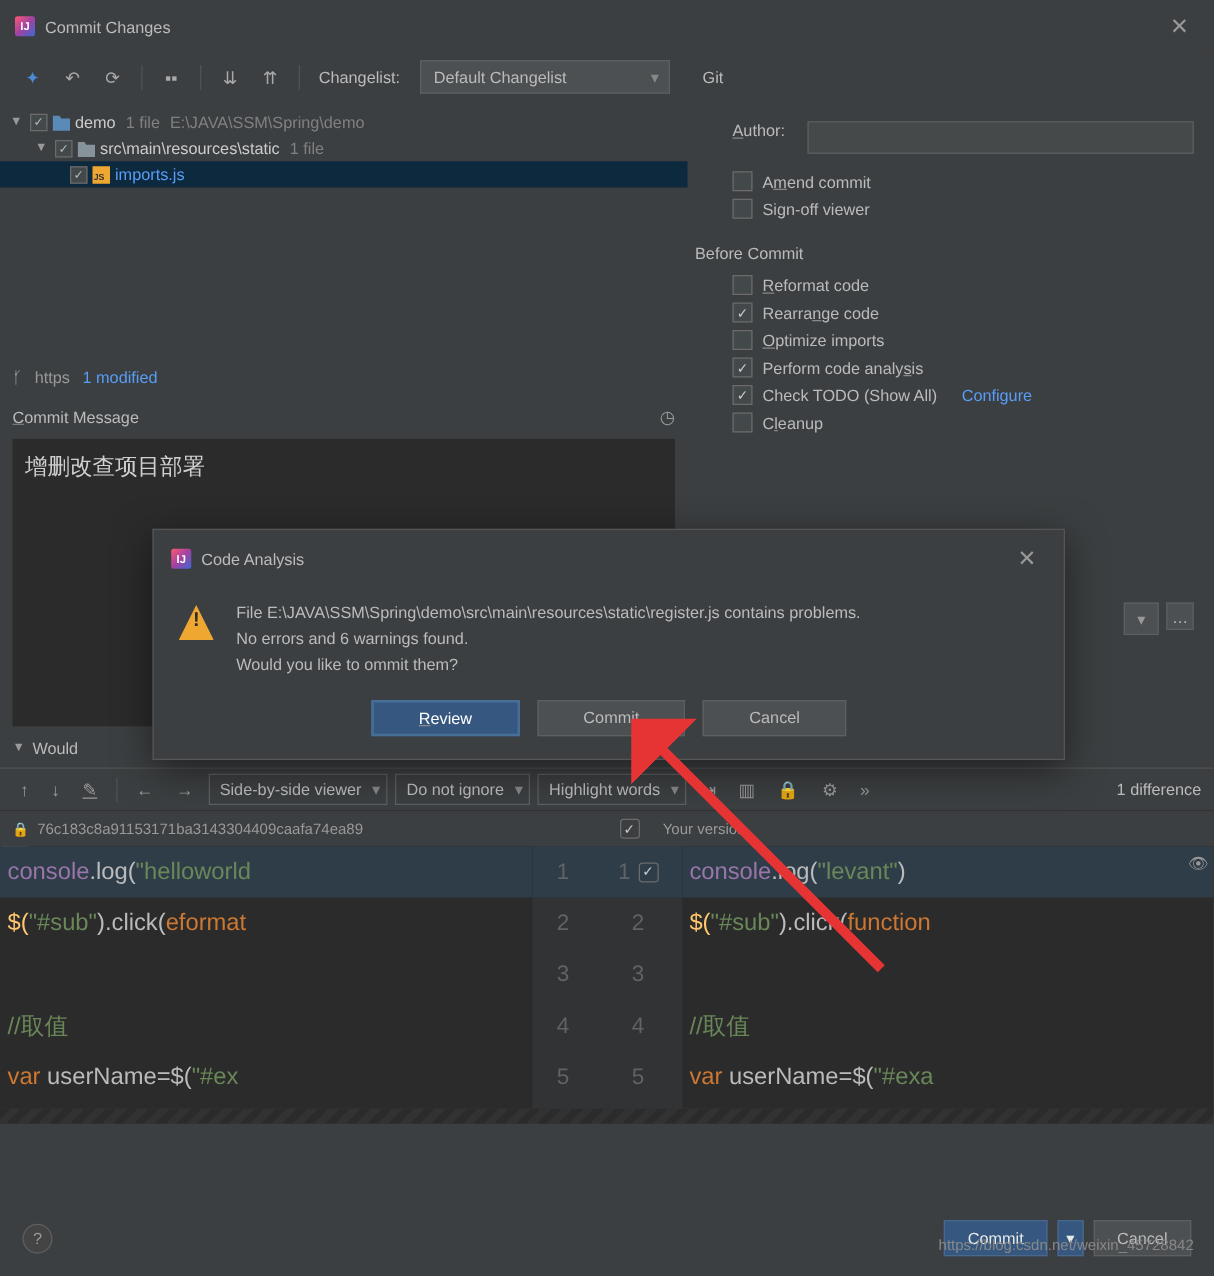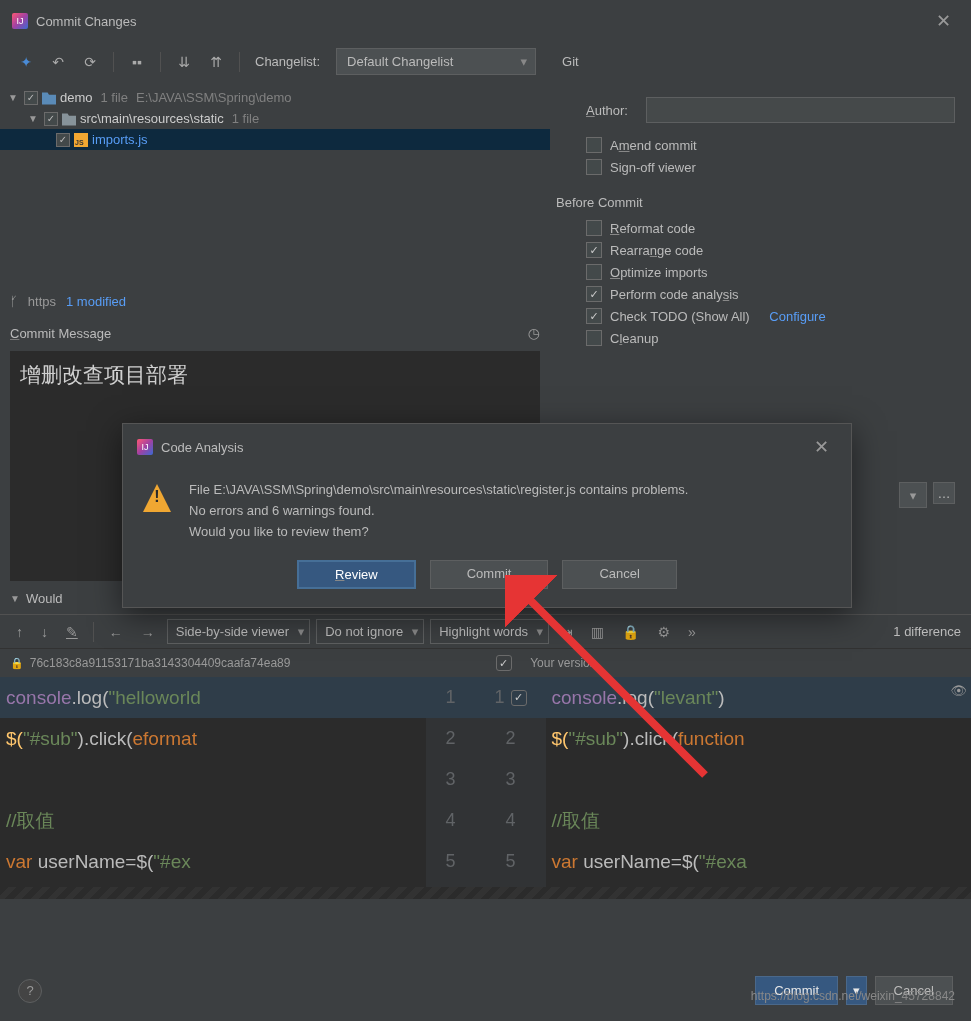--- a/index.html
+++ b/index.html
@@ -1,18 +1,18 @@
 <!DOCTYPE html>
 <html><head>
 <meta charset="utf-8">
 <style>
 *{box-sizing:border-box;margin:0;padding:0;font-family:"Segoe UI",Arial,sans-serif}
 body{background:#3c3f41;color:#bbb;width:971px;height:1021px;overflow:hidden;position:relative;font-size:13px}
 .titlebar{display:flex;align-items:center;padding:8px 12px;background:#3c3f41}
-.logo{width:16px;height:16px;background:linear-gradient(135deg,#ff5874,#a241a2,#3a6ad3);border-radius:2px;margin-right:8px;display:flex;align-items:center;justify-content:center;font-size:9px;color:#fff;font-weight:normal}
+.logo{width:16px;height:16px;background:linear-gradient(135deg,#ff5874,#a241a2,#3a6ad3);border-radius:2px;margin-right:8px;display:flex;align-items:center;justify-content:center;font-size:9px;color:#fff;font-weight:bold}
 .close-x{margin-left:auto;color:#999;font-size:18px;padding:2px 8px}
 .toolbar{display:flex;align-items:center;padding:6px 14px;gap:8px}
 .tb-icon{width:24px;height:24px;display:flex;align-items:center;justify-content:center;color:#aaa;font-size:14px}
 .tb-sep{width:1px;height:20px;background:#515151;margin:0 3px}
 .changelist-lbl{color:#bbb;margin-left:4px}
 .changelist-dd{background:#4c5052;border:1px solid #5d5f60;padding:5px 30px 5px 10px;margin-left:8px;position:relative;min-width:200px}
 .changelist-dd:after{content:"▾";position:absolute;right:8px;color:#888}
 .git-lbl{margin-left:18px;color:#bbb}
 .main{display:flex}
 .left-pane{width:550px}
@@ -26,23 +26,23 @@
 .tree-txt{color:#ccc}
 .tree-dim{color:#808080;margin-left:4px}
 .tree-row.sel{background:#0d293e}
 .tree-row.sel .tree-txt{color:#589df6}
 .branch-row{display:flex;align-items:center;padding:8px 10px;gap:10px;color:#999}
 .branch-ico{font-size:13px}
 .link{color:#589df6}
 .section-lbl{padding:8px 10px;color:#bbb;display:flex;align-items:center}
 .section-lbl .u{text-decoration:underline;text-decoration-color:#777}
 .clock{margin-left:auto;color:#999;font-size:14px}
-.commit-msg{background:#2b2b2b;margin:2px 10px 2px 10px;height:230px;padding:10px;color:#d0d0d0;font-size:21px}
+.commit-msg{background:#2b2b2b;margin:2px 10px 2px 10px;height:230px;padding:10px;color:#d0d0d0;font-size:18px}
 .right-pane{flex:1;padding:8px 16px 8px 6px}
-.field-row{display:flex;align-items:center;margin:8px 0 14px 30px}
+.field-row{display:flex;margin:8px 0 14px 30px}
 .field-lbl{width:60px}
 .field-input{flex:1;background:#45494a;border:1px solid #5d5f60;height:26px}
 .chk-row{display:flex;align-items:center;gap:8px;margin:6px 0 6px 30px}
 .chk{width:16px;height:16px;border:1px solid #6b6b6b;background:#43494a;display:flex;align-items:center;justify-content:center;color:#ccc;font-size:11px}
 .chk.on:after{content:"✓"}
 .grp-lbl{margin:20px 0 10px 0;color:#bbb}
 .diff-header{display:flex;align-items:center;padding:8px 10px;gap:6px}
 .diff-arrow{color:#999;font-size:10px}
 .diff-toolbar{display:flex;align-items:center;padding:4px 10px;gap:6px;border-top:1px solid #515151;border-bottom:1px solid #323232}
 .diff-btn{padding:4px 6px;color:#999;font-size:14px}
@@ -271,21 +271,21 @@
   <div class="dlg-title">
     <div class="logo">IJ</div>
     <span>Code Analysis</span>
     <span class="close-x" style="margin-left:auto">✕</span>
   </div>
   <div class="dlg-body">
     <div class="warn-ico"></div>
     <div class="dlg-txt">
       <div>File E:\JAVA\SSM\Spring\demo\src\main\resources\static\register.js contains problems.</div>
       <div>No errors and 6 warnings found.</div>
-      <div>Would you like to review them?</div>
+      <div>Would you like to ommit them?</div>
     </div>
   </div>
   <div class="dlg-btns">
     <div class="dlg-btn primary"><span class="u">R</span>eview</div>
     <div class="dlg-btn"><span>Commit</span></div>
     <div class="dlg-btn"><span>Cancel</span></div>
   </div>
 </div>
 
 <svg class="arrow-svg" width="220" height="220">

